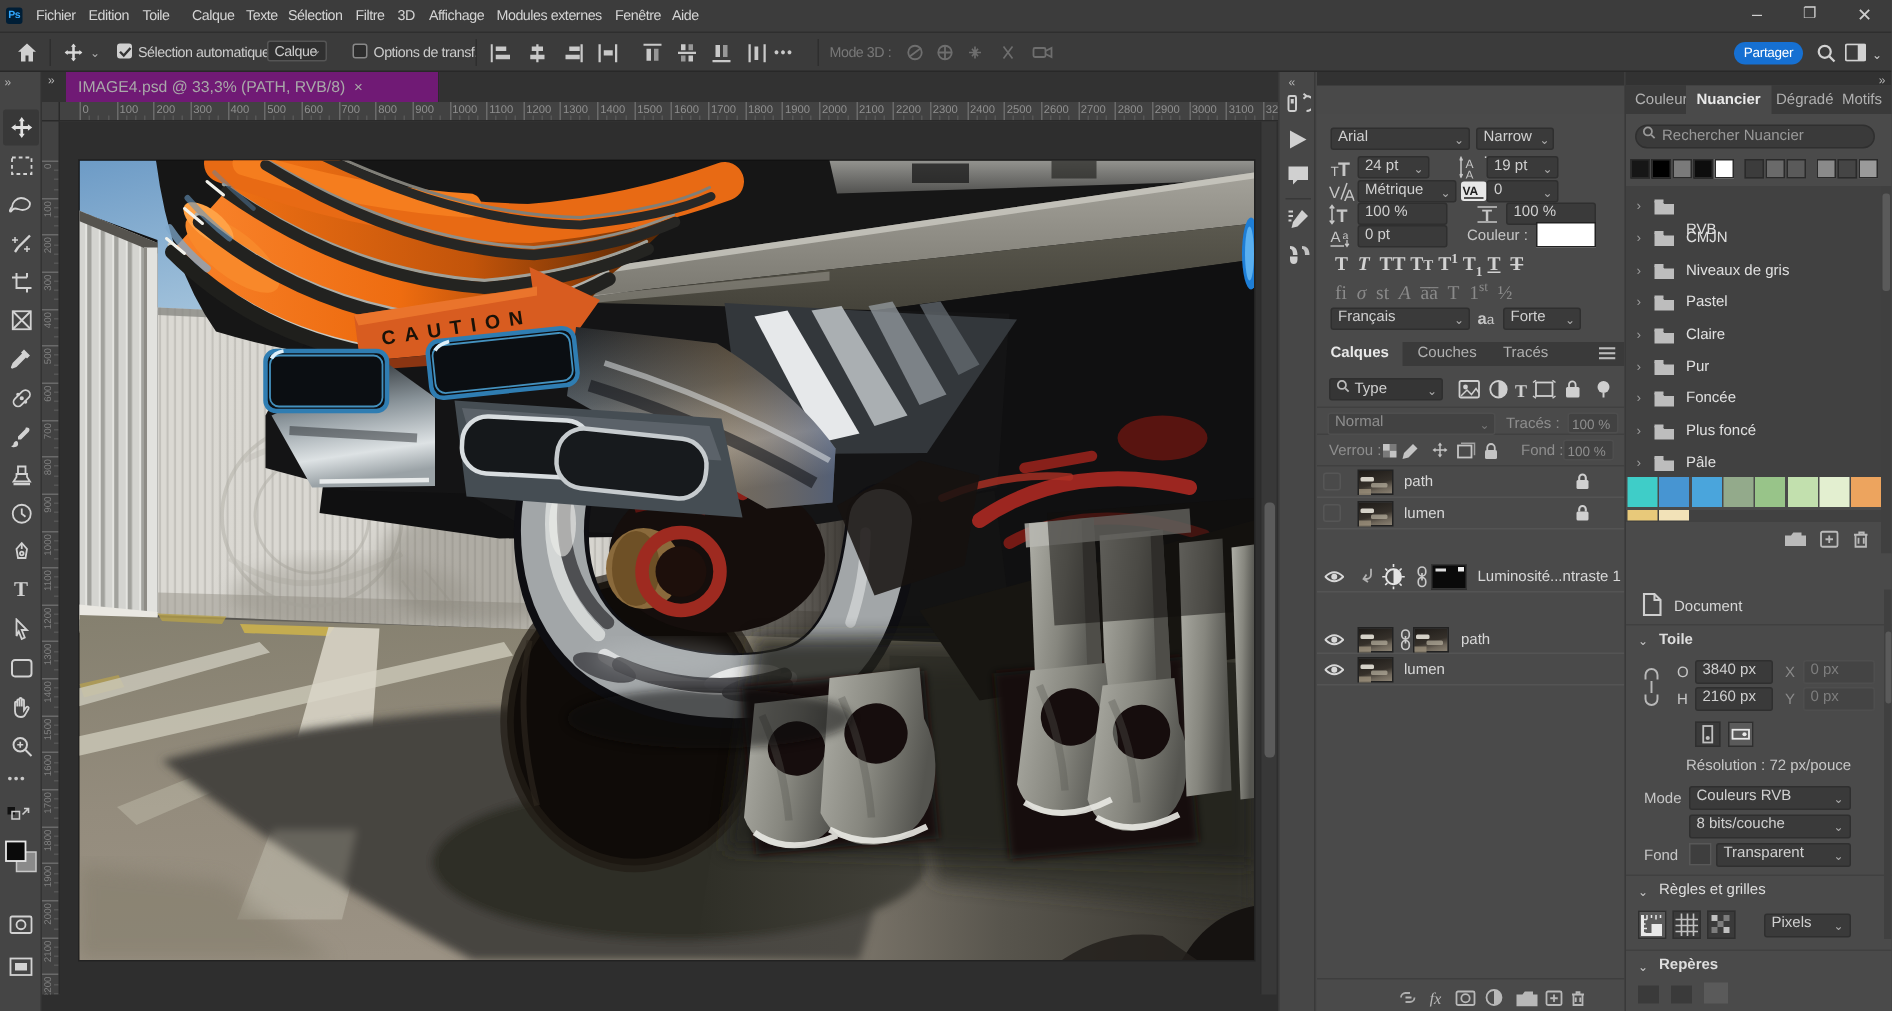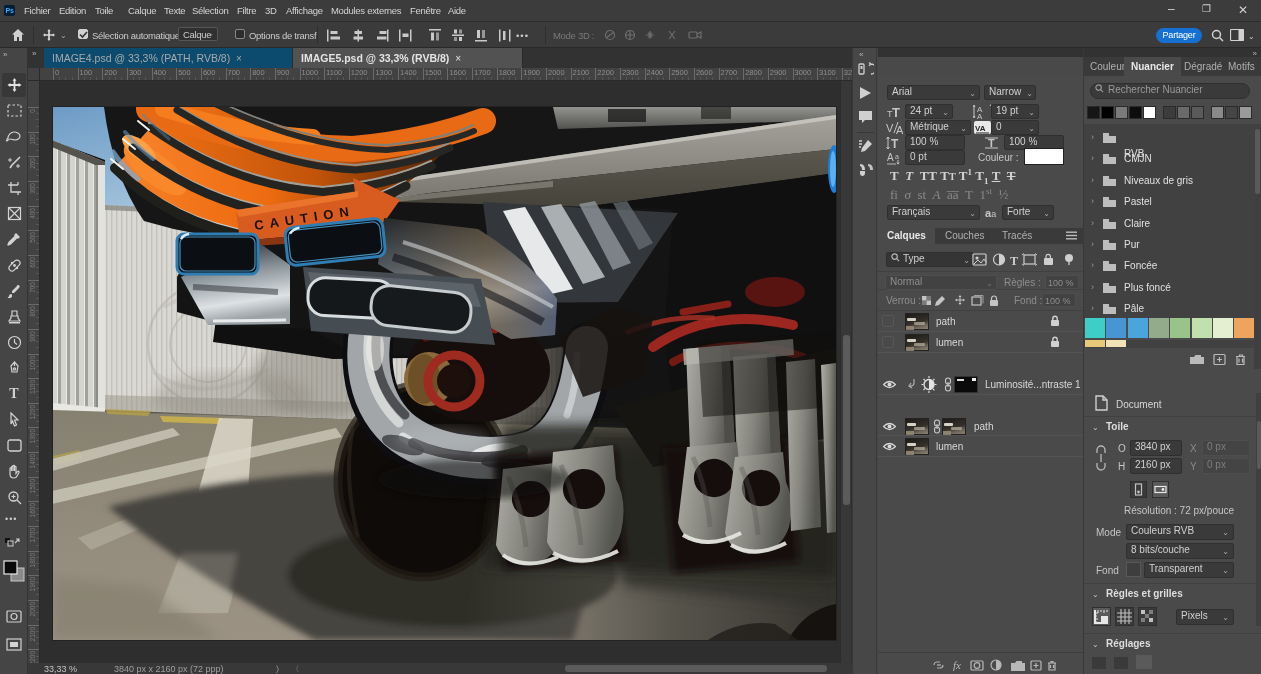--- a/index.html
+++ b/index.html
@@ -256,22 +256,21 @@
         <svg width="16" height="13" viewBox="0 0 16 13">
           <rect x="1" y="1" width="14" height="11" fill="none" stroke="#d2d2d2" stroke-width="1.2"></rect>
           <rect x="4" y="4" width="8" height="5" fill="#d2d2d2"></rect>
         </svg>
       </div>
 </div>
 
 <div id="docarea">
 <div id="tabbar">
 <div class="abs" style="left:4px;top:1px;color:#b5b5b5;font-size:8px">»</div>
-<div class="dtab" style="left:16px;width:249px;background:#0c4a6e;color:#a9a9a9;border-right:1px solid #2b2b2b">IMAGE4.psd @ 33,3% (PATH, RVB/8)&nbsp;&nbsp;<span style="font-size:10px">×</span></div>
-<div class="dtab" style="left:265px;width:230px;background:#525252;color:#e4e4e4;border-right:1px solid #2b2b2b"><b>IMAGE5.psd @ 33,3% (RVB/8)</b>&nbsp;&nbsp;<span style="font-size:10px">×</span></div>
+<div class="dtab" style="left:16px;width:249px;background:#701a75;color:#a9a9a9;border-right:1px solid #2b2b2b">IMAGE4.psd @ 33,3% (PATH, RVB/8)&nbsp;&nbsp;<span style="font-size:10px">×</span></div>
 </div>
 <div id="ruler-h">
 <div class="rnum" style="left:15.0px">0</div>
 <div class="rtick" style="left:13.0px;height:12px"></div>
 <div class="rtick" style="left:19.2px;height:3px;background:#565656"></div>
 <div class="rtick" style="left:25.3px;height:3px;background:#565656"></div>
 <div class="rtick" style="left:31.5px;height:3px;background:#565656"></div>
 <div class="rnum" style="left:39.6px">100</div>
 <div class="rtick" style="left:37.6px;height:12px"></div>
 <div class="rtick" style="left:43.8px;height:3px;background:#565656"></div>
@@ -834,27 +833,20 @@
 
 <ellipse cx="420" cy="372" rx="95" ry="20" fill="#0c0a08" opacity="0.55" filter="url(#b3)"></ellipse>
 
 <ellipse cx="781" cy="62" rx="6" ry="24" fill="#1e7ed6"></ellipse>
 <ellipse cx="780" cy="62" rx="3" ry="18" fill="#5ab0f0"></ellipse>
 </svg>
 </div>
 <div id="vscroll">
         <div id="vthumb"></div>
       </div>
-<div id="statusbar">
-<div class="abs" style="left:16px;top:1px">33,33 %</div>
-<div class="abs" style="left:86px;top:1px;color:#9f9f9f">3840 px x 2160 px (72 ppp)</div>
-<div class="abs" style="left:248px;top:1px;color:#9f9f9f">〉</div>
-<div class="abs" style="left:268px;top:1px;color:#6f6f6f;font-size:8px">〈</div>
-<div id="hthumb"></div>
-</div>
 </div>
 
 <div id="iconstrip">
 <div class="abs" style="left:6px;top:2px;color:#b5b5b5;font-size:8px">«</div>
 <svg class="abs" style="left:5px;top:13px" width="16" height="16" viewBox="0 0 16 16" fill="none" stroke="#cfcfcf" stroke-width="1.3">
         <rect x="1" y="3" width="5" height="10" rx="1"></rect>
         <rect x="2.5" y="5" width="2" height="3" fill="#cfcfcf" stroke="none"></rect>
         <path d="M13 3a5 5 0 0 1 0 10M13 3l-2-1.5M13 3l-2 1.8"></path>
       </svg>
 <svg class="abs" style="left:6px;top:38px" width="13" height="14" viewBox="0 0 13 14">
@@ -935,21 +927,21 @@
 <div class="ptab" style="left:58px;height:16px;line-height:16px">Couches</div>
 <div class="ptab" style="left:115px;height:16px;line-height:16px">Tracés</div>
 <div class="hamb" style="right:6px;top:3px"><svg width="11" height="9" viewBox="0 0 11 9" fill="#bcbcbc">
               <rect y="0.5" width="11" height="1.4"></rect>
               <rect y="3.8" width="11" height="1.4"></rect>
               <rect y="7.1" width="11" height="1.4"></rect>
             </svg></div>
 </div>
 
 <div class="abs" style="left:0;top:20px;width:205px;height:24px;border-bottom:1px solid #404040">
-<div class="fld" style="left:8px;top:4px;width:88px;height:15px;background:#353535"><svg width="9" height="9" viewBox="0 0 10 10" style="margin-right:3px">
+<div class="fld" style="left:8px;top:4px;width:76px;height:15px;background:#353535"><svg width="9" height="9" viewBox="0 0 10 10" style="margin-right:3px">
               <circle cx="4" cy="4" r="3" fill="none" stroke="#bbb" stroke-width="1.3"></circle>
               <path d="M6.5 6.5L9 9" stroke="#bbb" stroke-width="1.3"></path>
             </svg>Type<span class="chev" style="right:3px;top:3px">⌄</span></div>
 <svg class="abs" style="left:94px;top:5px" width="104" height="13" viewBox="0 0 104 13" fill="none" stroke="#cfcfcf" stroke-width="1.2">
 <rect x="1" y="1" width="13" height="11" rx="1"></rect>
             <circle cx="5" cy="5" r="1.6" fill="#cfcfcf" stroke="none"></circle>
             <path d="M2 11l4-4 3 3 3-4 2 3" stroke-width="1"></path>
 <circle cx="27" cy="6.5" r="5.5"></circle>
             <path d="M27 1a5.5 5.5 0 0 1 0 11z" fill="#cfcfcf" stroke="none"></path>
 <text x="38" y="11.5" font-size="12" font-weight="bold" fill="#cfcfcf" stroke="none" font-family="Liberation Serif">T</text>
@@ -957,21 +949,21 @@
             <path d="M50 2l2-1.5M65 2l-2-1.5M50 11l2 1.5M65 11l-2 1.5" stroke-width="1"></path>
 <rect x="72" y="5" width="9" height="7" fill="#cfcfcf" stroke="none" rx="1"></rect>
             <path d="M74 5V3.5a2.2 2.2 0 0 1 4.4 0V5"></path>
 <circle cx="97" cy="5" r="4" fill="#cfcfcf" stroke="none"></circle>
             <path d="M97 9v3" stroke-width="1.3"></path>
 </svg>
 </div>
 
 <div class="abs" style="left:0;top:44px;width:205px;height:18px;border-bottom:1px solid #404040;color:#909090">
 <div class="fld" style="left:7px;top:3px;width:112px;height:15px;color:#8e8e8e;background:#424242;border-color:#4e4e4e">Normal<span class="chev" style="right:3px;top:3px;color:#777">⌄</span></div>
-<div class="lbl" style="left:126px;top:5px;color:#8e8e8e">Règles :</div>
+<div class="lbl" style="left:126px;top:5px;color:#8e8e8e">Tracés :</div>
 <div class="fld" style="left:167px;top:3px;width:34px;height:14px;color:#8e8e8e;background:#424242;border-color:#4e4e4e;padding:0 2px;font-size:9px;line-height:14px">100 %</div>
 </div>
 
 <div class="abs" style="left:0;top:62px;width:205px;height:21px;border-bottom:1px solid #404040">
 <div class="lbl" style="left:8px;top:5px;color:#8e8e8e">Verrou :</div>
 <svg class="abs" style="left:44px;top:4px" width="86" height="14" viewBox="0 0 86 14" fill="#c4c4c4">
 <rect x="0" y="2" width="4.5" height="4.5"></rect>
             <rect x="4.5" y="6.5" width="4.5" height="4.5"></rect>
             <rect x="4.5" y="2" width="4.5" height="4.5" opacity="0.4"></rect>
             <rect x="0" y="6.5" width="4.5" height="4.5" opacity="0.4"></rect>
@@ -1249,40 +1241,40 @@
           </svg></div>
 <div class="lbl" style="left:40px;top:136px">Résolution : 72 px/pouce</div>
 <div class="lbl" style="left:12px;top:158px">Mode</div>
 <div class="fld" style="left:42px;top:155px;width:108px;height:16px">Couleurs RVB<span class="chev" style="right:4px;top:3px">⌄</span></div>
 <div class="fld" style="left:42px;top:174px;width:108px;height:16px">8 bits/couche<span class="chev" style="right:4px;top:3px">⌄</span></div>
 <div class="lbl" style="left:12px;top:196px">Fond</div>
 <div class="abs" style="left:42px;top:193px;width:15px;height:15px;background:#3e3e3e;border:1px solid #585858"></div>
 <div class="fld" style="left:60px;top:193px;width:90px;height:16px">Transparent<span class="chev" style="right:4px;top:3px">⌄</span></div>
 <div class="abs" style="left:0;top:214px;width:178px;height:1px;background:#404040"></div>
 <div class="chev" style="left:8px;top:221px;color:#c6c6c6">⌄</div>
-<div class="lbl" style="left:22px;top:219px;color:#dedede;font-weight:bold">Règles et grilles</div>
+<div class="lbl" style="left:22px;top:219px;color:#dedede;font-weight:normal">Règles et grilles</div>
 <div class="abs" style="left:8px;top:238px;width:19px;height:19px;background:#5a5a5a;border:1px solid #2f2f2f"><svg width="17" height="17" viewBox="0 0 17 17">
             <path d="M2 2v13h13" fill="none" stroke="#e8e8e8" stroke-width="2"></path>
             <path d="M5 2v3M8 2v2M11 2v3M14 2v2M2 5h3M2 8h2M2 11h3M2 14h2" stroke="#e8e8e8" stroke-width="1"></path>
             <rect x="8" y="8" width="7" height="7" fill="#e8e8e8"></rect>
           </svg></div>
 <div class="abs" style="left:31px;top:238px;width:19px;height:19px;background:#3a3a3a;border:1px solid #2f2f2f"><svg width="17" height="17" viewBox="0 0 17 17" stroke="#c0c0c0" fill="none">
             <path d="M1 5h15M1 9h15M1 13h15M5 1v15M9 1v15M13 1v15" stroke-width="1.1"></path>
           </svg></div>
 <div class="abs" style="left:54px;top:238px;width:19px;height:19px;background:#3a3a3a;border:1px solid #2f2f2f"><svg width="17" height="17" viewBox="0 0 17 17" fill="#c0c0c0">
             <rect x="2" y="2" width="4" height="4"></rect>
             <rect x="10" y="2" width="4" height="4" opacity="0.5"></rect>
             <rect x="6" y="6" width="4" height="4" opacity="0.5"></rect>
             <rect x="2" y="10" width="4" height="4" opacity="0.5"></rect>
             <rect x="10" y="10" width="4" height="4"></rect>
           </svg></div>
 <div class="fld" style="left:92px;top:240px;width:58px;height:16px">Pixels<span class="chev" style="right:4px;top:3px">⌄</span></div>
 <div class="abs" style="left:0;top:264px;width:178px;height:1px;background:#404040"></div>
 <div class="chev" style="left:8px;top:271px;color:#c6c6c6">⌄</div>
-<div class="lbl" style="left:22px;top:269px;color:#dedede;font-weight:bold">Réglages</div>
+<div class="lbl" style="left:22px;top:269px;color:#dedede;font-weight:bold">Repères</div>
 <div class="abs" style="left:8px;top:288px;width:14px;height:12px;background:#3a3a3a"></div>
 <div class="abs" style="left:30px;top:288px;width:14px;height:12px;background:#3a3a3a"></div>
 <div class="abs" style="left:52px;top:286px;width:16px;height:14px;background:#5a5a5a"></div>
 <div class="abs" style="left:172px;top:24px;width:6px;height:233px;background:#404040">
           <div class="abs" style="left:1px;top:28px;width:4px;height:48px;background:#5a5a5a;border-radius:2px"></div>
         </div>
 </div>
 </div>
 </div>
 </body></html>

